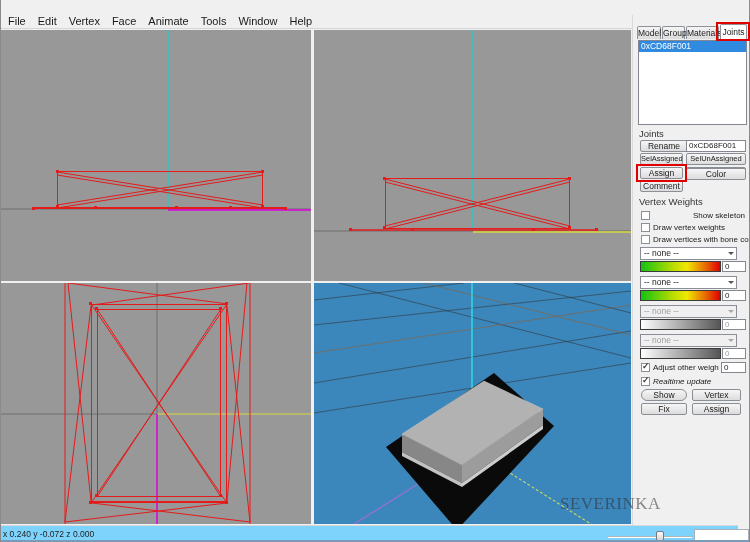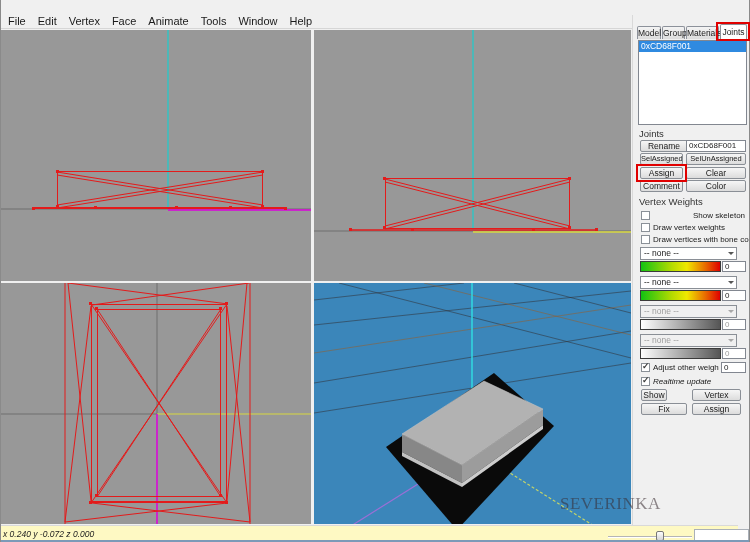--- a/index.html
+++ b/index.html
@@ -43,22 +43,22 @@
   .dd{border:1px solid #8a8f96;background:#fff;font-size:8.5px;color:#1a1a1a;line-height:11px;padding-left:3px;
       white-space:nowrap;}
   .dd.dis{background:#f0f0f0;color:#9e9e9e;}
   .dd-arrow{position:absolute;right:2px;top:4px;width:0;height:0;border:3px solid transparent;border-top-color:#555;}
   .dd.dis .dd-arrow{border-top-color:#a8a8a8;}
   .gbar{border:1px solid #3a3a3a;}
   .gbar.weight{background:linear-gradient(90deg,#12c212,#b8dc00 40%,#f0e800 58%,#e86800 82%,#df0000);}
   .gbar.gray{background:linear-gradient(90deg,#ffffff,#565656);}
   .annot{border:2px solid #e00000;z-index:30;pointer-events:none;background:transparent;}
   
-  #statusbar{left:0;top:525px;width:738px;height:15px;background:#fef9c3;border-top:1px solid #d9d9d9;
-             font-size:8.5px;color:#222;font-style:italic;}
+  #statusbar{left:0;top:525px;width:738px;height:15px;background:#7dd3fc;border-top:1px solid #d9d9d9;
+             font-size:8.5px;color:#222;}
   #status-coords{left:3px;top:3px;white-space:nowrap;}
   #slider-track{left:608px;top:536px;width:84px;height:2px;background:#b5b5b5;border-bottom:1px solid #fff;}
   #slider-thumb{left:656px;top:531px;width:8px;height:10px;border:1px solid #777;border-radius:2px;
                 background:linear-gradient(#fdfdfd,#d5d5d5);}
   #status-field{left:694px;top:529px;width:55px;height:12px;background:#fff;border:1px solid #aab0b8;}
   
   #watermark{left:560px;top:494px;font-family:"Liberation Serif",serif;font-weight:normal;
              font-size:17px;letter-spacing:0.5px;color:rgba(55,42,48,0.55);z-index:20;white-space:nowrap;}
   
   #frame-bottom{left:0;top:540px;width:750px;height:2px;background:#7c9ab8;}
@@ -211,21 +211,21 @@
   <div class="abs field" style="left:686px;top:140px;width:60px;height:12px;">0xCD68F001</div>
 
   <div class="abs btn small" style="left:640px;top:153px;width:43px;height:12px;">SelAssigned</div>
   <div class="abs btn small" style="left:686px;top:153px;width:60px;height:12px;">SelUnAssigned</div>
 
   <div class="abs btn" style="left:640px;top:167px;width:43px;height:12px;">Assign</div>
   <div class="abs annot" style="left:636px;top:164px;width:51px;height:18px;"></div>
   <div class="abs btn" style="left:686px;top:167px;width:60px;height:12px;">Clear</div>
 
   <div class="abs btn" style="left:640px;top:180px;width:43px;height:12px;">Comment</div>
-  <div class="abs btn" style="left:686px;top:180px;width:60px;height:12px;">Color</div>
+  <div class="abs btn" style="left:686px;top:168px;width:60px;height:12px;">Color</div>
 
   <div class="abs grouplabel" style="left:639px;top:196px;">Vertex Weights</div>
 
   <div class="abs cb" style="left:641px;top:211px;"></div>
   <div class="abs cb-label" style="left:653px;top:211px;width:95px;margin-left:40px;">Show skeleton</div>
   <div class="abs cb" style="left:641px;top:223px;"></div>
   <div class="abs cb-label" style="left:653px;top:223px;width:95px;">Draw vertex weights</div>
   <div class="abs cb" style="left:641px;top:235px;"></div>
   <div class="abs cb-label" style="left:653px;top:235px;width:96px;">Draw vertices with bone colors</div>
 
@@ -257,21 +257,21 @@
   <div class="abs gbar gray" style="left:640px;top:348px;width:81px;height:11px;"></div>
   <div class="abs field dis" style="left:722px;top:348px;width:24px;height:11px;">0</div>
 
   <div class="abs cb checked" style="left:641px;top:363px;"></div>
   <div class="abs cb-label" style="left:653px;top:363px;width:66px;">Adjust other weights</div>
   <div class="abs field" style="left:721px;top:362px;width:25px;height:11px;">0</div>
 
   <div class="abs cb checked" style="left:641px;top:377px;"></div>
   <div class="abs cb-label" style="left:653px;top:377px;width:90px;font-style:italic;">Realtime update</div>
 
-  <div class="abs btn" style="left:641px;top:389px;width:26px;height:12px;">Show</div>
+  <div class="abs btn" style="left:641px;top:389px;width:46px;height:12px;border-radius:6px;">Show</div>
   <div class="abs btn" style="left:692px;top:389px;width:49px;height:12px;">Vertex</div>
   <div class="abs btn" style="left:641px;top:403px;width:46px;height:12px;">Fix</div>
   <div class="abs btn" style="left:692px;top:403px;width:49px;height:12px;">Assign</div>
 
   <div class="abs" id="statusbar">
     <div class="abs" id="status-coords">x 0.240 y -0.072 z 0.000</div>
   </div>
   <div class="abs" id="slider-track"></div>
   <div class="abs" id="slider-thumb"></div>
   <div class="abs" id="status-field"></div>

